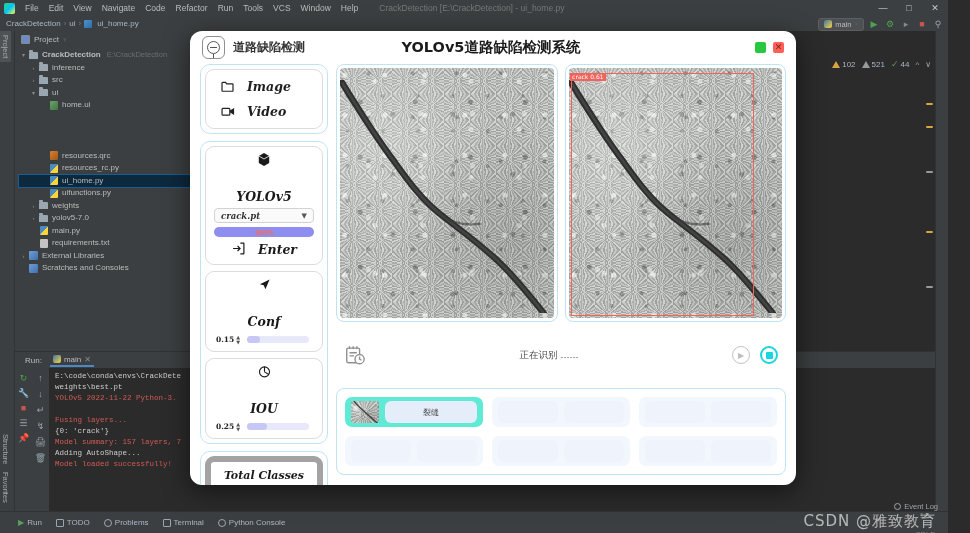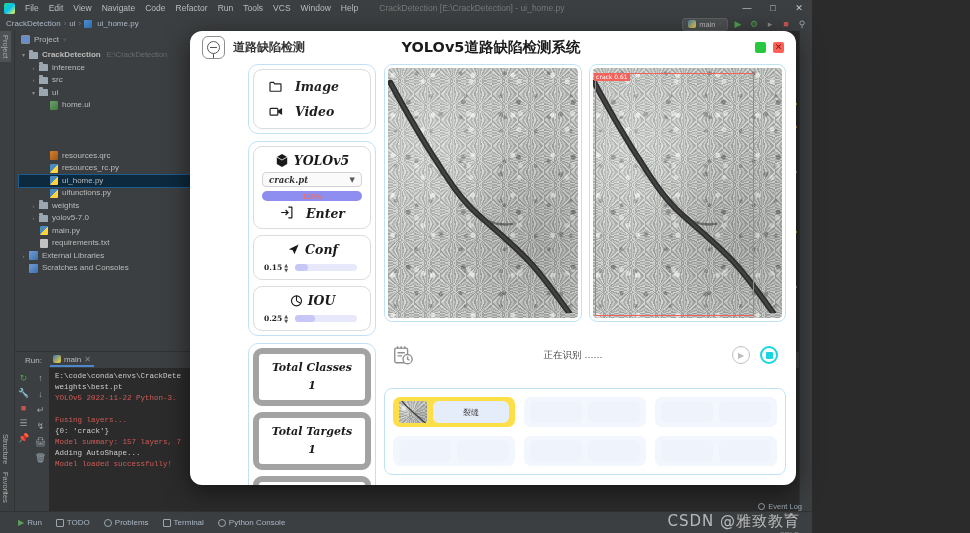--- a/index.html
+++ b/index.html
@@ -2,21 +2,21 @@
 <html><head>
 <meta charset="utf-8">
 <style>
   * { box-sizing: border-box; margin: 0; padding: 0; }
   html, body {
     width: 970px; height: 533px;
     background: #2b2b2b;
     font-family: "Liberation Sans", sans-serif;
     overflow: hidden;
   }
-  #root { position: relative; width: 812px; height: 533px; }
+  #root { position: relative; width: 948px; height: 533px; }
 
   
   .ide { position: absolute; inset: 0; background: #3c3f41; color: #bbbbbb; }
 
   .ide-titlebar {
     position: absolute; top: 0; left: 0; right: 0; height: 16px;
     background: #3c3f41; display: flex; align-items: center;
     font-size: 8px; color: #a9b7c6;
   }
   .ide-logo {
@@ -224,42 +224,42 @@
   .app-maintitle {
     position: absolute; left: 0; right: 4px; text-align: center;
     font-size: 14.5px; font-weight: bold; color: #1b1b1b;
     font-family: "DejaVu Sans", sans-serif; pointer-events: none;
   }
   .app-winbtns { position: absolute; right: 12px; display: flex; gap: 7px; align-items: center; }
   .appbtn { width: 11px; height: 11px; border-radius: 2px; display: flex; align-items: center; justify-content: center; }
   .appbtn.min { background: #27c840; }
   .appbtn.close { background: #ff5f57; color: #7d1f1a; font-size: 9px; line-height: 1; }
 
-  .app-body { display: flex; padding: 0 10px 10px 10px; gap: 8px; height: 421px; margin-left: 48px; }
+  .app-body { display: flex; padding: 0 10px 10px 10px; gap: 8px; height: 421px; }
 
   .side-col { width: 128px; display: flex; flex-direction: column; gap: 7px; }
 
   .card {
     background: #fff; border: 1px solid #dcdcdc; border-radius: 9px;
   }
   .grp-outline {
     border: 1px solid #bfe3f5; border-radius: 10px; padding: 4px;
     display: flex; flex-direction: column; gap: 6px;
   }
   .src-row {
     display: flex; align-items: center; gap: 12px; padding: 5px 14px;
     font-size: 12.5px; font-style: italic; font-weight: bold; color: #1f1f1f;
     font-family: "DejaVu Serif", serif;
   }
   .row-ico { width: 15px; display: flex; align-items: center; justify-content: center; color: #222; }
 
   .card-head {
-    display: flex; align-items: center; gap: 4px; justify-content: center;
+    display: flex; align-items: center; gap: 23px; justify-content: center;
     padding: 6px 0 4px; font-size: 12.5px; font-style: italic; font-weight: bold;
-    color: #1a1a1a; font-family: "DejaVu Serif", serif;
+    color: #1a1a1a; font-family: "DejaVu Serif", serif; flex-direction: column;
   }
   .model-select {
     margin: 0 8px; height: 15px; border: 1px solid #d2d2d2; border-radius: 4px;
     background: #fafafa; display: flex; align-items: center; padding: 0 6px;
     font-size: 8.5px; font-style: italic; font-weight: bold; color: #333;
     justify-content: space-between; font-family: "DejaVu Serif", serif;
   }
   .caret { font-size: 7px; color: #555; }
   .progress {
     margin: 4px 8px 2px; height: 10px; border-radius: 5px; background: #8d8ef0;
@@ -356,21 +356,21 @@
   .ctl-play { border: 1.5px solid #c2c2c2; color: #bdbdbd; font-size: 8px; }
   .ctl-stop { border: 2px solid #17d6e0; display: flex; align-items: center; justify-content: center; }
   .stop-sq { width: 7px; height: 7px; background: #17d6e0; border-radius: 1px; }
 
   .results-frame {
     flex: 1; border: 1px solid #bfe3f5; border-radius: 8px; padding: 8px;
     display: grid; grid-template-columns: repeat(3, 1fr); grid-template-rows: repeat(2, 1fr);
     gap: 9px;
   }
   .res-cell {
-    background: #fde047; border-radius: 7px; display: flex; align-items: center;
+    background: #5eead4; border-radius: 7px; display: flex; align-items: center;
     gap: 6px; padding: 4px 6px;
   }
   .res-slot {
     background: #f2f6fd; border-radius: 7px; display: flex; align-items: center;
     gap: 6px; padding: 4px 6px;
   }
   .res-sub {
     flex: 1; height: 100%; background: #e6edfa; border-radius: 6px;
     display: flex; align-items: center; justify-content: center;
     font-size: 8px; color: #3a3a3a; font-family: "DejaVu Sans", sans-serif;

